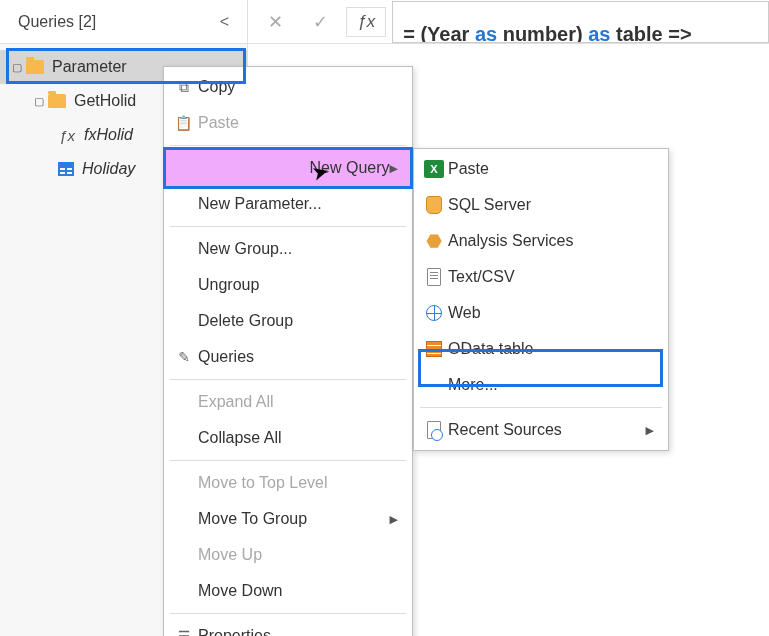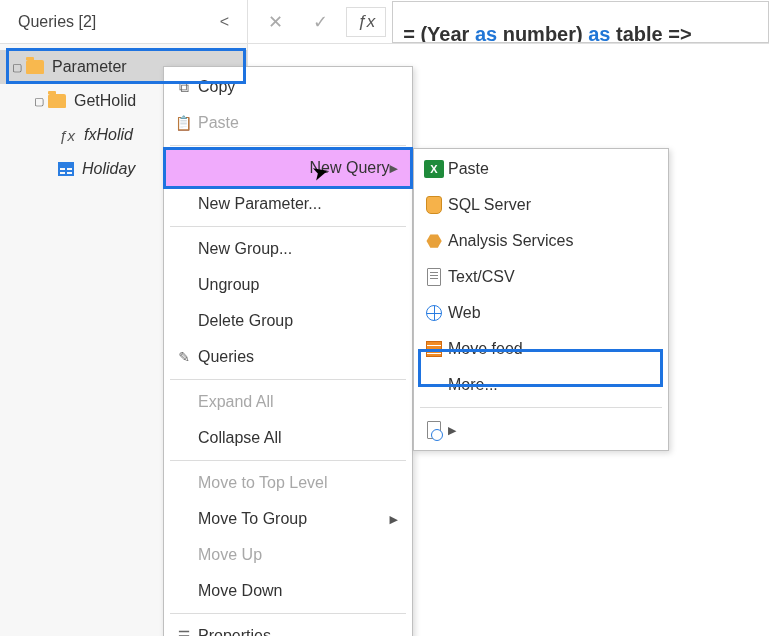--- a/index.html
+++ b/index.html
@@ -216,31 +216,32 @@
   <div class="menu-item">
       <span class="menu-icon">
         <span class="src-icon web-ico"></span>
       </span>
       <span class="menu-label">Web</span>
     </div>
   <div class="menu-item">
       <span class="menu-icon">
         <span class="src-icon odata-ico"></span>
       </span>
-      <span class="menu-label">Move feed</span>
+      <span class="menu-label">OData table</span>
     </div>
   <div class="menu-item">
       <span class="menu-icon"></span>
       <span class="menu-label">More...</span>
     </div>
   <div class="menu-sep"></div>
   <div class="menu-item">
       <span class="menu-icon">
         <span class="src-icon recent-ico"></span>
       </span>
+      <span class="menu-label">Recent Sources</span>
       <span class="menu-arrow">▶</span>
     </div>
 </div>
 
 <div class="highlight-box hl1"></div>
 <div class="highlight-box hl2"></div>
 <div class="highlight-box hl3"></div>
 
 <div class="cursor">➤</div>
 

